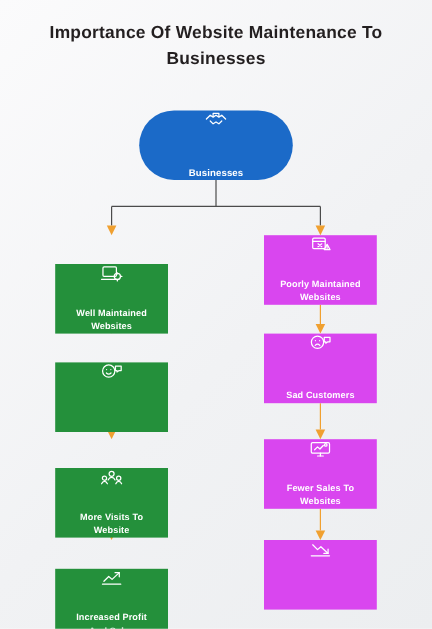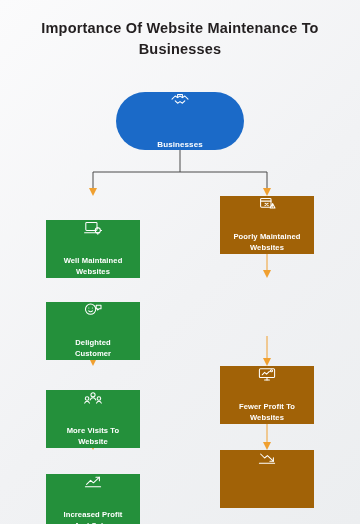--- a/index.html
+++ b/index.html
@@ -65,21 +65,21 @@
   .root {
     left: 116px;
     top: 92px;
     width: 128px;
     height: 58px;
     background: #1b6ac8;
     border-radius: 29px;
   }
   .root .lbl { font-size: 8px; }
   .green { background: #24903b; }
-  .red { background: #a16207; }
+  .red { background: #d946ef; }
   .branch {
     width: 94px;
     height: 58px;
   }
   .lcol { left: 46px; margin-top: 24px; }
   .rcol { left: 220px; }
   .r1 { top: 196px; }
   .r2 { top: 278px; }
   .r3 { top: 366px; }
   .r4 { top: 450px; }
@@ -143,22 +143,20 @@
 
   <div class="node branch green lcol r2">
     <span class="ico">
       <svg width="20" height="16" viewBox="0 0 24 20" fill="none" stroke="#ffffff" stroke-width="1.3" stroke-linecap="round" stroke-linejoin="round">
         <circle cx="9" cy="9" r="6.4"></circle>
         <path d="M6.8 7.4h.01M11.2 7.4h.01"></path>
         <path d="M6.6 11c1.5 1.6 3.3 1.6 4.8 0"></path>
         <path d="M16 4h6v4.5h-2.2L17.6 10V8.5H16z"></path>
       </svg>
     </span>
-    <span class="lbl">Delighted
-Customer</span>
   </div>
 
   <div class="node branch green lcol r4">
     <span class="ico">
       <svg width="20" height="16" viewBox="0 0 24 20" fill="none" stroke="#ffffff" stroke-width="1.3" stroke-linecap="round" stroke-linejoin="round">
         <path d="M2.5 16h19"></path>
         <path d="M4 13l5-5 3.5 3L20 4"></path>
         <path d="M15.6 4H20v4.4"></path>
       </svg>
     </span>
@@ -188,32 +186,43 @@
         <path d="M4 6.4h13"></path>
         <path d="M9.5 9l4 3M13.5 9l-4 3"></path>
         <path d="M19 9.5l3 5.5h-6z"></path>
         <path d="M19 11.6v1.3M19 14.1h.01"></path>
       </svg>
     </span>
     <span class="lbl">Poorly Maintained
 Websites</span>
   </div>
 
+  <div class="node branch red rcol r2">
+    <span class="ico">
+      <svg width="20" height="16" viewBox="0 0 24 20" fill="none" stroke="#ffffff" stroke-width="1.3" stroke-linecap="round" stroke-linejoin="round">
+        <circle cx="9" cy="9" r="6.4"></circle>
+        <path d="M6.8 7.4h.01M11.2 7.4h.01"></path>
+        <path d="M6.6 12.2c1.5-1.6 3.3-1.6 4.8 0"></path>
+        <path d="M16 4h6v4.5h-2.2L17.6 10V8.5H16z"></path>
+      </svg>
+    </span>
+    <span class="lbl">Sad Customers</span>
+  </div>
 
   <div class="node branch red rcol r3">
     <span class="ico">
       <svg width="20" height="16" viewBox="0 0 24 20" fill="none" stroke="#ffffff" stroke-width="1.3" stroke-linecap="round" stroke-linejoin="round">
         <rect x="2.5" y="3.5" width="19" height="11" rx="1.4"></rect>
         <path d="M9 17.5h6"></path>
         <path d="M12 14.5v3"></path>
         <path d="M6 11l3-3 2.5 2.2L15 6.6"></path>
         <circle cx="17.6" cy="6" r="1.3"></circle>
       </svg>
     </span>
-    <span class="lbl">Fewer Profit To
+    <span class="lbl">Fewer Sales To
 Websites</span>
   </div>
 
   <div class="node branch red rcol r4">
     <span class="ico">
       <svg width="20" height="16" viewBox="0 0 24 20" fill="none" stroke="#ffffff" stroke-width="1.3" stroke-linecap="round" stroke-linejoin="round">
         <path d="M2.5 16.5h19"></path>
         <path d="M4 5l5 5 3.5-3 7.5 7"></path>
         <path d="M15.6 14h4.4V9.6"></path>
       </svg>

